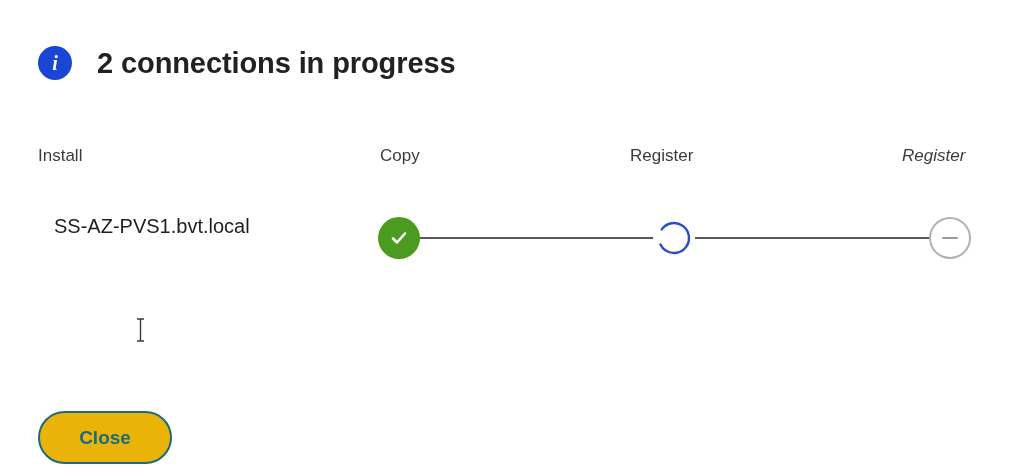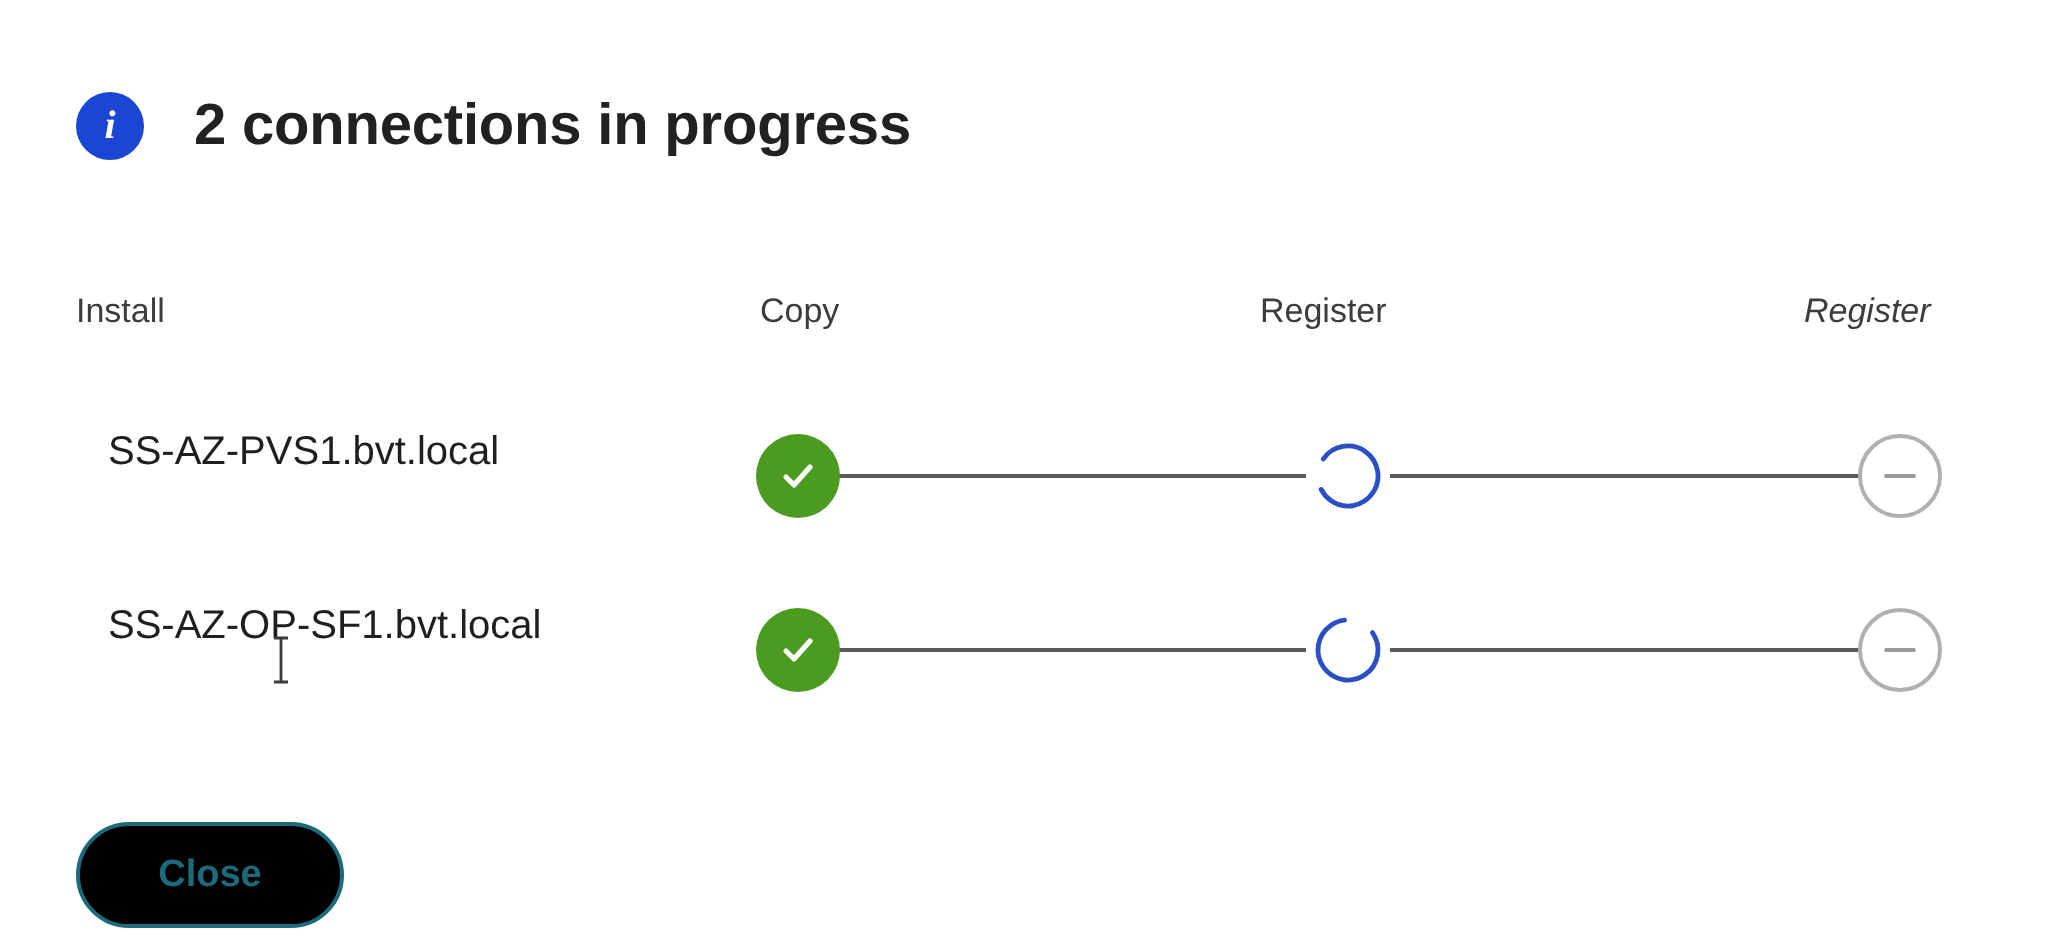--- a/index.html
+++ b/index.html
@@ -155,21 +155,21 @@
 
   
   .close-btn {
     position: absolute;
     left: 38px;
     top: 411px;
     width: 134px;
     height: 53px;
     border-radius: 27px;
     border: 2px solid #1b6b7c;
-    background: #000000;
+    background: #eab308;
     color: #1b6b7c;
     font-family: "Liberation Sans", sans-serif;
     font-size: 19px;
     font-weight: 700;
     cursor: pointer;
     padding: 0;
     box-sizing: border-box;
   }
 
   
@@ -215,42 +215,20 @@
           <circle cx="21" cy="21" r="15" fill="#ffffff" stroke="#2a4fc4" stroke-width="2.4" stroke-linecap="round" stroke-dasharray="78 16" transform="rotate(-145 21 21)"></circle>
         </svg>
       </div>
 
       <div class="node pending node-2">
         <div class="dash"></div>
       </div>
     </div>
   </div>
 
-  <div class="row">
-    <div class="hostname">SS-AZ-OP-SF1.bvt.local</div>
-    <div class="track">
-      <div class="track-line"></div>
-
-      <div class="node done node-0">
-        <svg width="22" height="22" viewBox="0 0 22 22" aria-hidden="true">
-          <path d="M5 11.5 L9 15.5 L17 6.5" fill="none" stroke="#ffffff" stroke-width="2.6" stroke-linecap="round" stroke-linejoin="round"></path>
-        </svg>
-      </div>
-
-      <div class="node active node-1">
-        <svg width="42" height="42" viewBox="0 0 42 42" aria-hidden="true">
-          <circle cx="21" cy="21" r="15" fill="#ffffff" stroke="#2a4fc4" stroke-width="2.4" stroke-linecap="round" stroke-dasharray="78 16" transform="rotate(-35 21 21)"></circle>
-        </svg>
-      </div>
-
-      <div class="node pending node-2">
-        <div class="dash"></div>
-      </div>
-    </div>
-  </div>
 
 </div>
 
 <button class="close-btn">Close</button>
 
 <div class="text-cursor">
   <svg width="11" height="24" viewBox="0 0 11 24" aria-hidden="true">
     <path d="M2 1 H9 M5.5 1 V23 M2 23 H9" fill="none" stroke="#3a3a3a" stroke-width="1.4"></path>
   </svg>
 </div>

